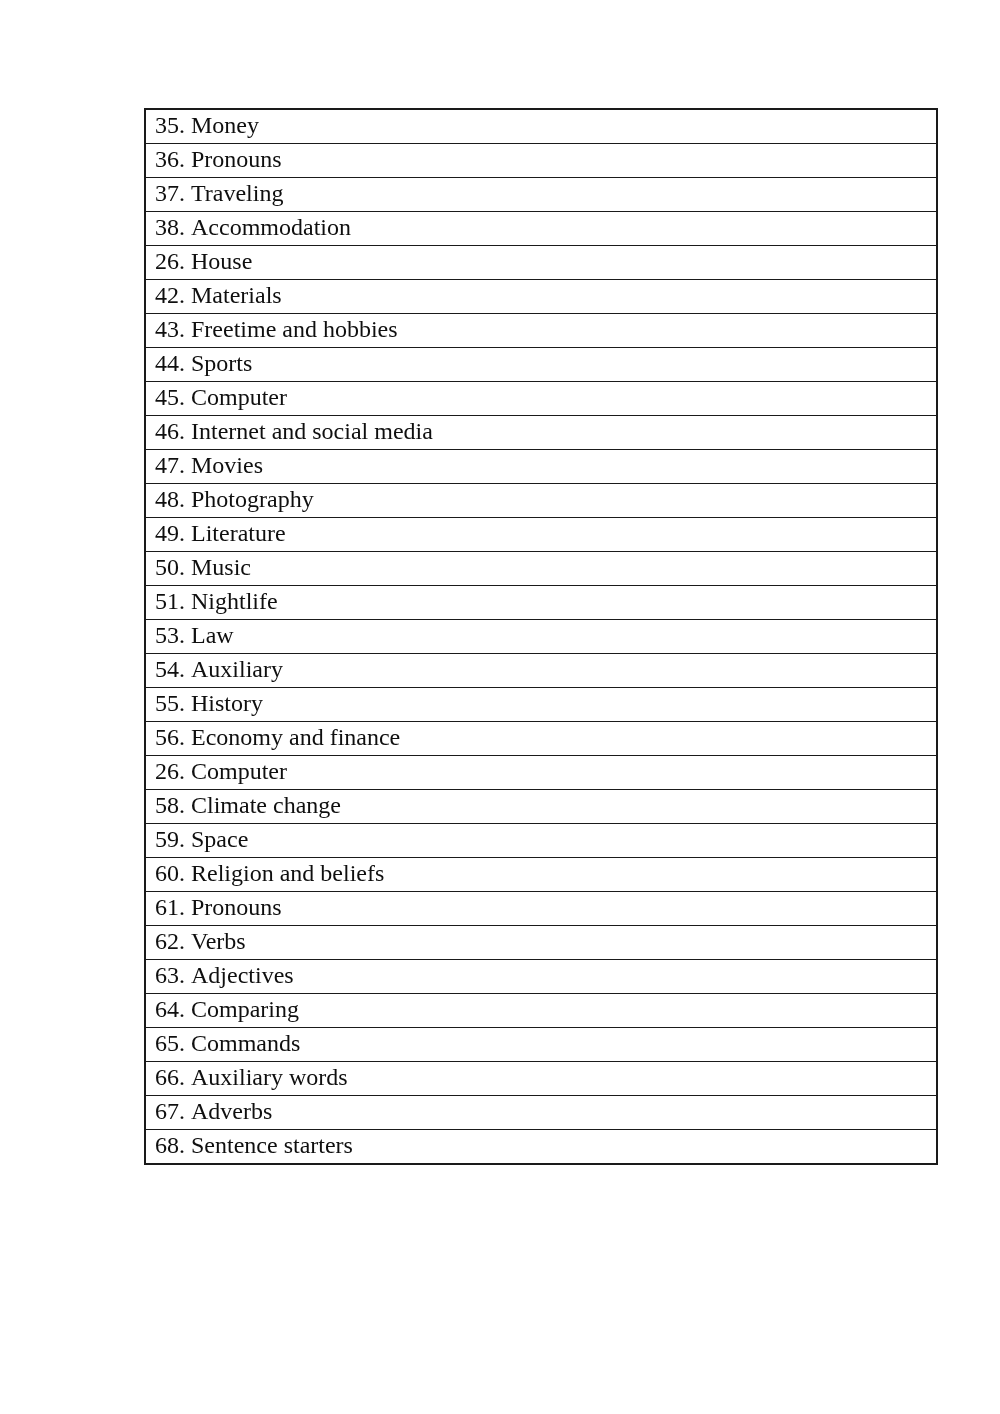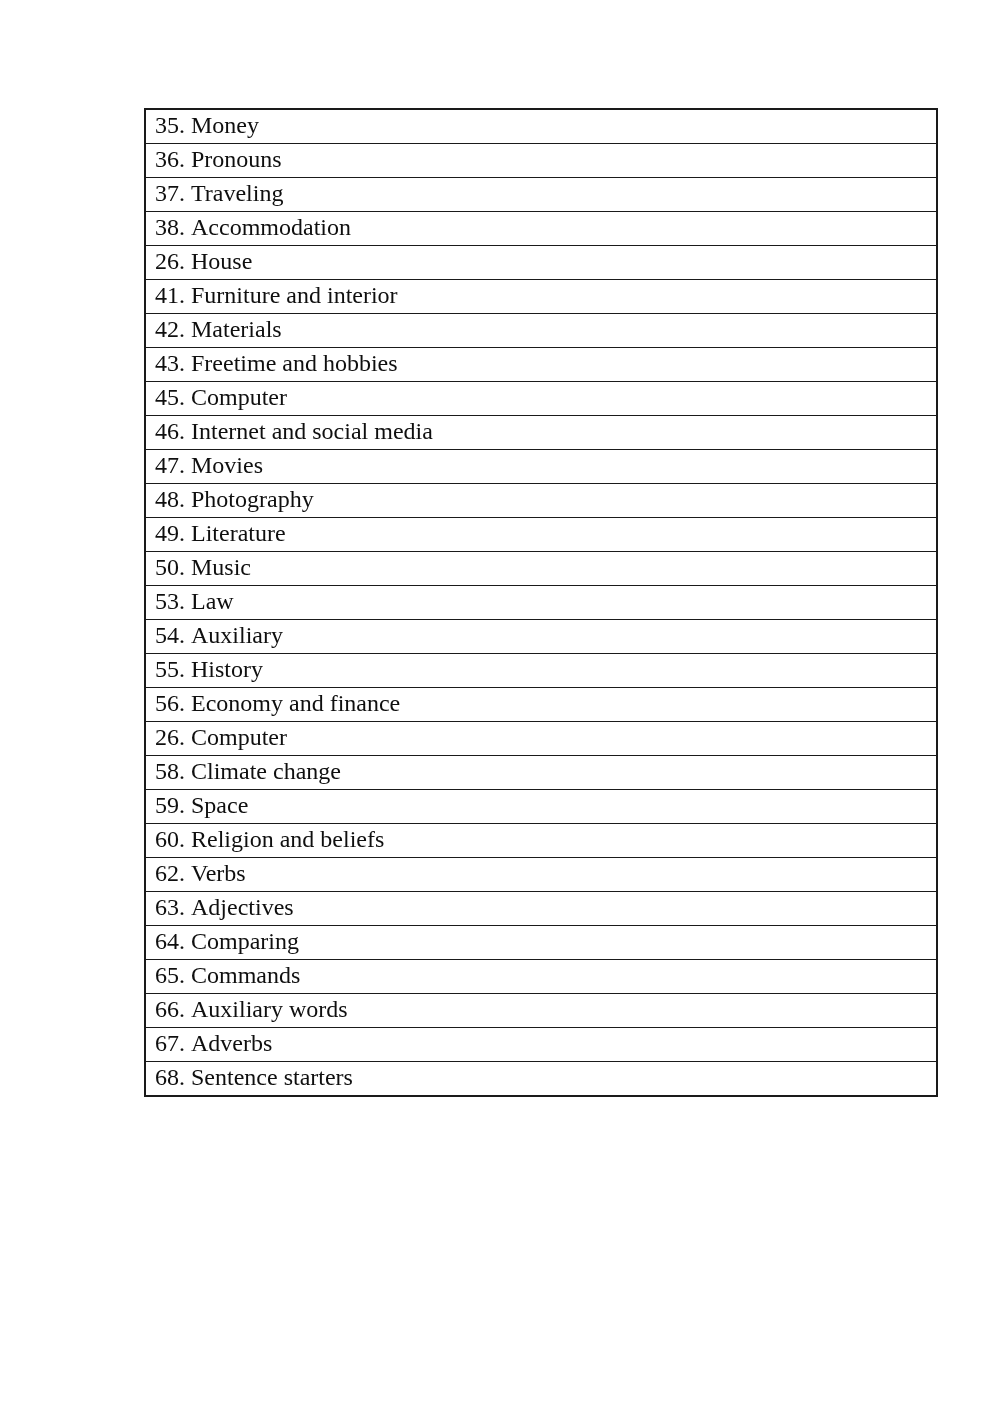--- a/index.html
+++ b/index.html
@@ -73,38 +73,38 @@
     </td>
   </tr>
 
   <tr>
     <td>
       <span class="row-number">26.</span><span class="row-label">House</span>
     </td>
   </tr>
 
 
-  <tr>
-    <td>
-      <span class="row-number">41.</span><span class="row-label">Furniture and interior</span>
-    </td>
-  </tr>
 
   <tr>
     <td>
       <span class="row-number">42.</span><span class="row-label">Materials</span>
     </td>
   </tr>
 
   <tr>
     <td>
       <span class="row-number">43.</span><span class="row-label">Freetime and hobbies</span>
     </td>
   </tr>
 
+  <tr>
+    <td>
+      <span class="row-number">44.</span><span class="row-label">Sports</span>
+    </td>
+  </tr>
 
   <tr>
     <td>
       <span class="row-number">45.</span><span class="row-label">Computer</span>
     </td>
   </tr>
 
   <tr>
     <td>
       <span class="row-number">46.</span><span class="row-label">Internet and social media</span>
@@ -128,20 +128,25 @@
       <span class="row-number">49.</span><span class="row-label">Literature</span>
     </td>
   </tr>
 
   <tr>
     <td>
       <span class="row-number">50.</span><span class="row-label">Music</span>
     </td>
   </tr>
 
+  <tr>
+    <td>
+      <span class="row-number">51.</span><span class="row-label">Nightlife</span>
+    </td>
+  </tr>
 
 
   <tr>
     <td>
       <span class="row-number">53.</span><span class="row-label">Law</span>
     </td>
   </tr>
 
   <tr>
     <td>
@@ -178,20 +183,25 @@
       <span class="row-number">59.</span><span class="row-label">Space</span>
     </td>
   </tr>
 
   <tr>
     <td>
       <span class="row-number">60.</span><span class="row-label">Religion and beliefs</span>
     </td>
   </tr>
 
+  <tr>
+    <td>
+      <span class="row-number">61.</span><span class="row-label">Pronouns</span>
+    </td>
+  </tr>
 
   <tr>
     <td>
       <span class="row-number">62.</span><span class="row-label">Verbs</span>
     </td>
   </tr>
 
   <tr>
     <td>
       <span class="row-number">63.</span><span class="row-label">Adjectives</span>

